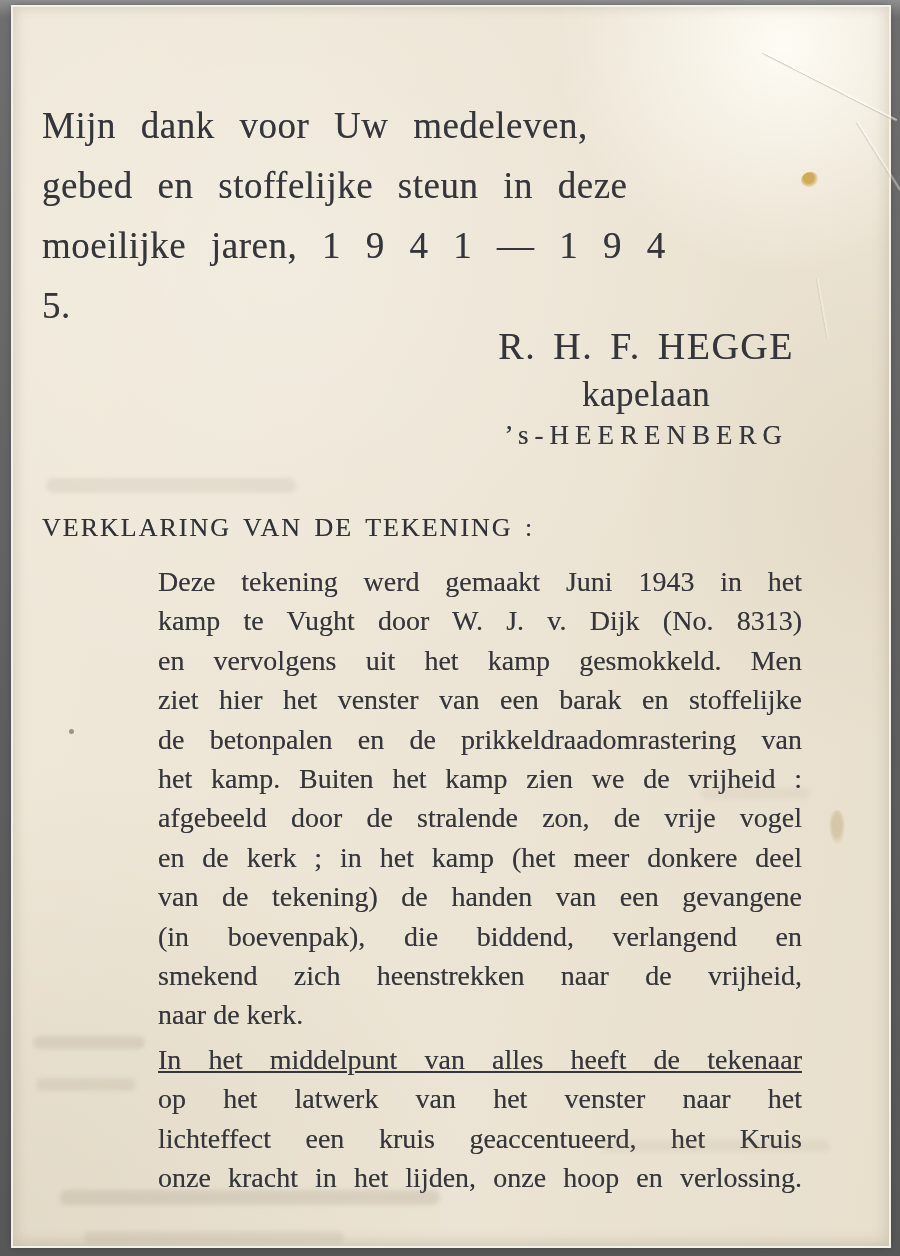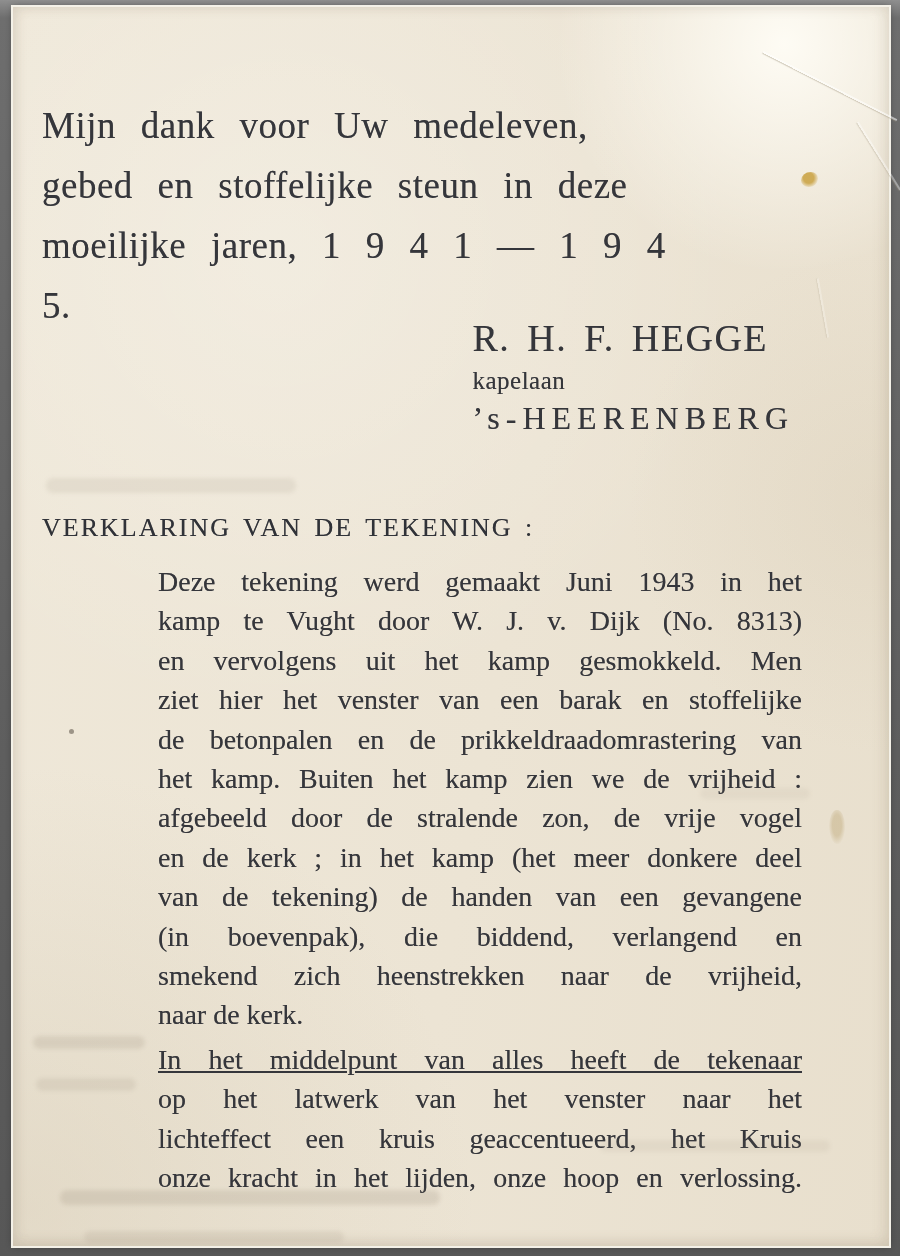--- a/index.html
+++ b/index.html
@@ -20,25 +20,25 @@
       inset -5px 0 14px rgba(120,105,80,0.10),
       inset 5px 0 12px rgba(120,105,80,0.07),
       inset 0 -5px 14px rgba(120,105,80,0.09);
   }
   .ink{color:#35363b;text-shadow:0 0 0.6px rgba(53,54,62,0.55);}
   .dedication{
     position:absolute;left:42px;top:96px;width:640px;
     font-size:37px;line-height:60px;word-spacing:15px;letter-spacing:0.5px;
   }
   .signature{
-    position:absolute;right:106px;top:316px;text-align:left;
+    position:absolute;right:106px;top:324px;text-align:center;
   }
   .sig-name{font-size:38px;letter-spacing:1.5px;word-spacing:6px;}
-  .sig-role{font-size:25px;margin-top:7px;letter-spacing:0.5px;}
-  .sig-place{font-size:32px;margin-top:5px;letter-spacing:6px;}
+  .sig-role{font-size:35px;margin-top:7px;letter-spacing:0.5px;}
+  .sig-place{font-size:27px;margin-top:5px;letter-spacing:6px;}
   .heading{
     position:absolute;left:42px;top:513px;
     font-size:26px;letter-spacing:2px;word-spacing:4px;color:#303238;
     text-shadow:0 0 0.6px rgba(48,50,56,0.55);
   }
   .explanation{
     position:absolute;left:158px;top:562px;width:644px;
     font-size:28px;line-height:39.4px;
   }
   .explanation .tline{text-align:justify;text-align-last:justify;}

